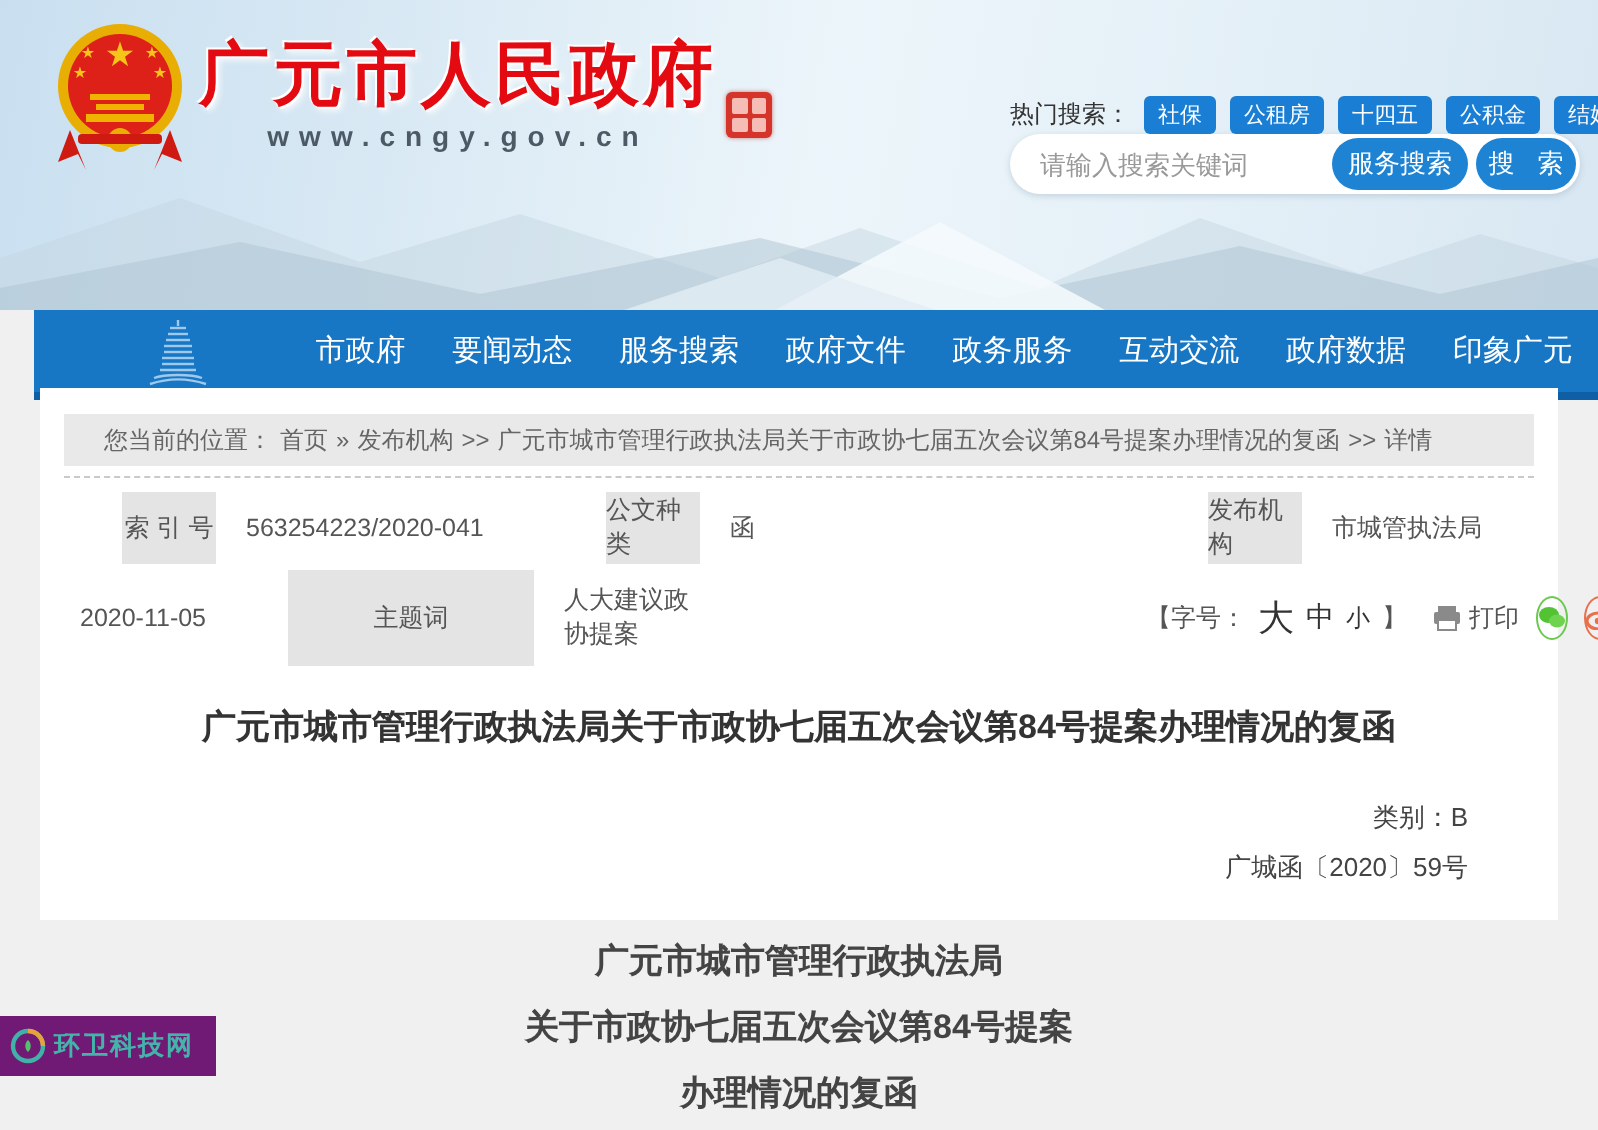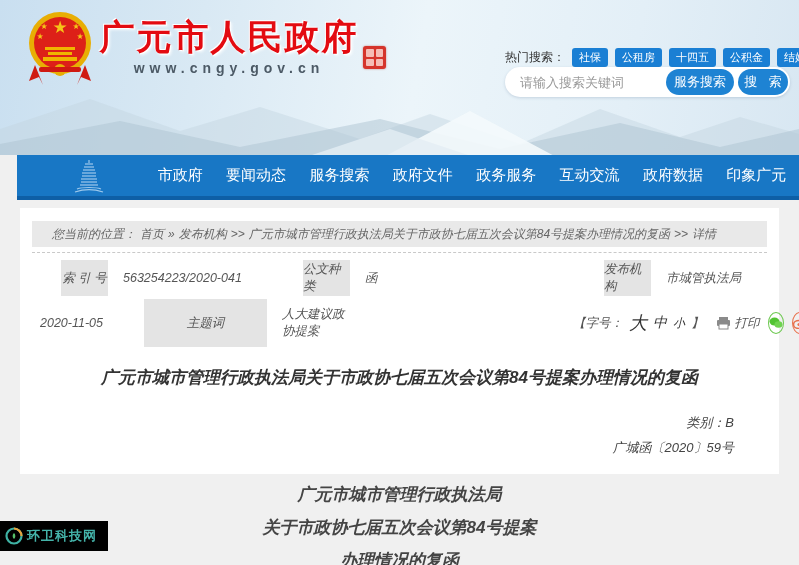--- a/index.html
+++ b/index.html
@@ -51,21 +51,21 @@
   .nav {
     position:absolute; left:17px; top:155px; width:799px; height:45px;
     background:#1877c5; border-bottom:4px solid #0e5fa6;
     display:flex; align-items:center;
   }
   .nav-icon { margin-left:55px; width:34px; height:36px; flex:none; }
   .nav-items { display:flex; flex:1; justify-content:space-around; margin:0 18px 0 40px; }
   .nav-item { color:#fff; font-size:15px; cursor:pointer; white-space:nowrap; }
 
   
-  .main { position:absolute; left:20px; top:208px; width:759px; height:266px; background:#fff; color:#555;font-style:italic; }
+  .main { position:absolute; left:20px; top:194px; width:759px; height:266px; background:#fff; color:#555; }
 
   .breadcrumb {
     position:absolute; left:12px; top:13px; width:735px; height:26px;
     background:#e9e9e9; display:flex; align-items:center; padding-left:20px;
     font-size:12px; color:#666; white-space:nowrap; overflow:hidden; gap:4px;
   }
   .breadcrumb .crumb-link { cursor:pointer;text-align:right; }
   .dash-line { position:absolute; left:12px; top:44px; width:735px; border-top:1px dashed #c9c9c9; }
 
   .meta-table {
@@ -88,21 +88,21 @@
     position:absolute; left:20px; top:158px; width:719px; text-align:center;
     font-size:17px; font-weight:bold; color:#333; white-space:nowrap;
   }
   .doc-category { position:absolute; right:45px; top:206px; font-size:13px; color:#444; }
   .doc-number  { position:absolute; right:45px; top:231px; font-size:13px; color:#444; }
 
   .doc-body { position:absolute; left:0; top:270px; width:759px; text-align:center; }
   .doc-body p { font-size:17px; font-weight:bold; color:#444; line-height:33px; }
 
   
-  .watermark { position:absolute; left:0; top:521px; width:108px; height:30px; background:#000000;
+  .watermark { position:absolute; left:0; top:508px; width:108px; height:30px; background:#701a75;
     display:flex; align-items:center; gap:4px; padding-left:5px; }
   .wm-text { font-size:13px; font-weight:bold; color:#44b3a9; letter-spacing:1px; }
 </style>
 </head>
 <body>
 
 <div class="page">
 
   <div class="site-header">
     <svg class="mountains" viewBox="0 0 799 100" preserveAspectRatio="none">

